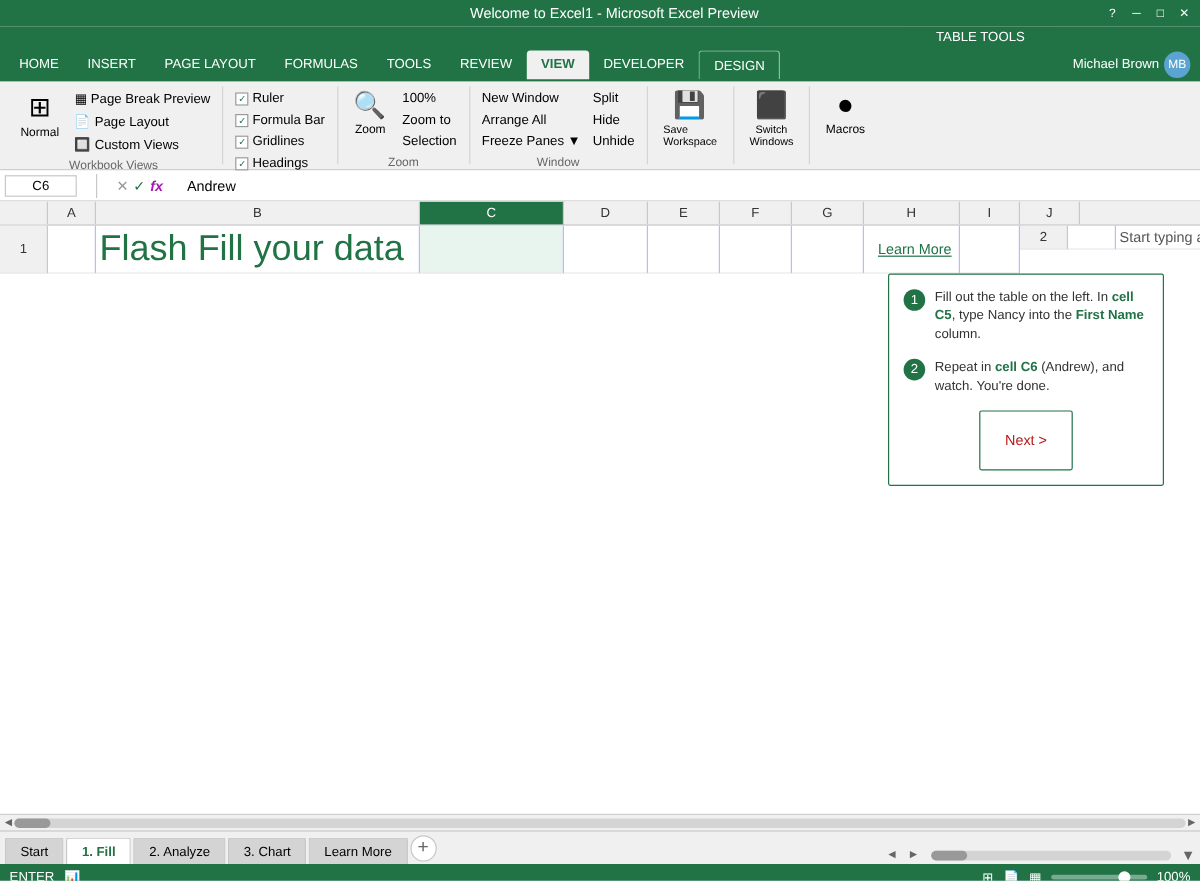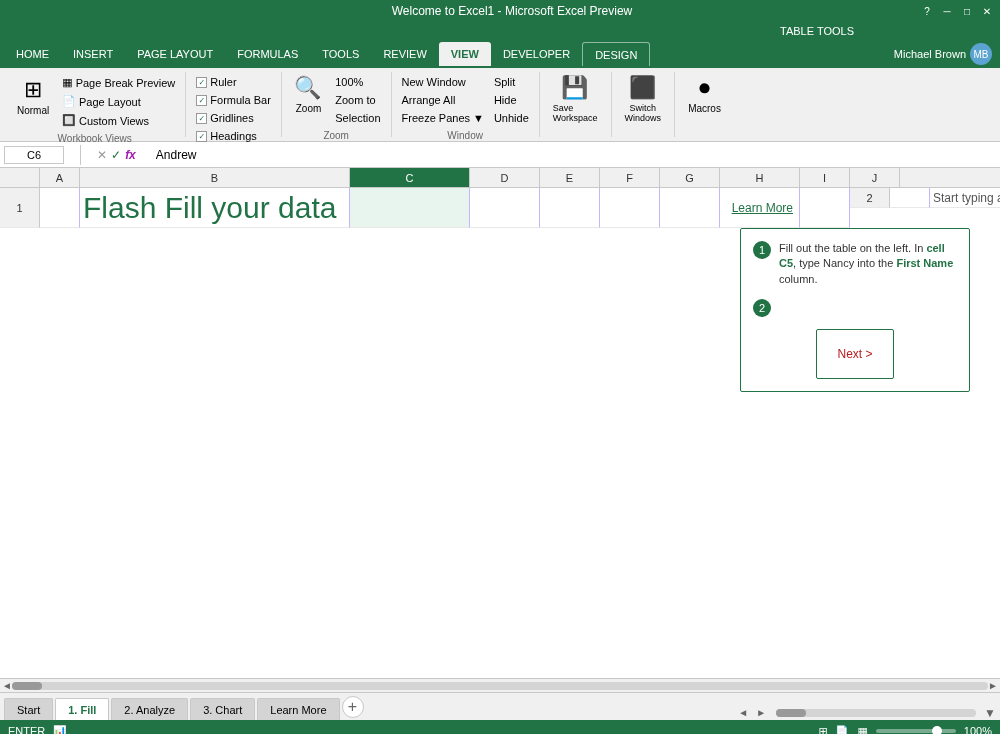--- a/index.html
+++ b/index.html
@@ -548,20 +548,23 @@
 
   <div id="tutorial-box">
     <div class="tutorial-step">
       <div class="step-num">1</div>
       <div class="step-text">
         Fill out the table on the left. In <strong>cell C5</strong>, type Nancy into the <strong>First Name</strong> column.
       </div>
     </div>
     <div class="tutorial-step">
       <div class="step-num">2</div>
+      <div class="step-text">
+        Repeat in <strong>cell C6</strong> (Andrew), and watch. You're done.
+      </div>
     </div>
     <button class="next-btn">Next &gt;</button>
   </div>
 
 </div>
 
 <div id="h-scroll">
   <span style="font-size:10px; color:#666; cursor:pointer;">◄</span>
   <div class="h-scroll-track">
     <div class="h-scroll-thumb"></div>

